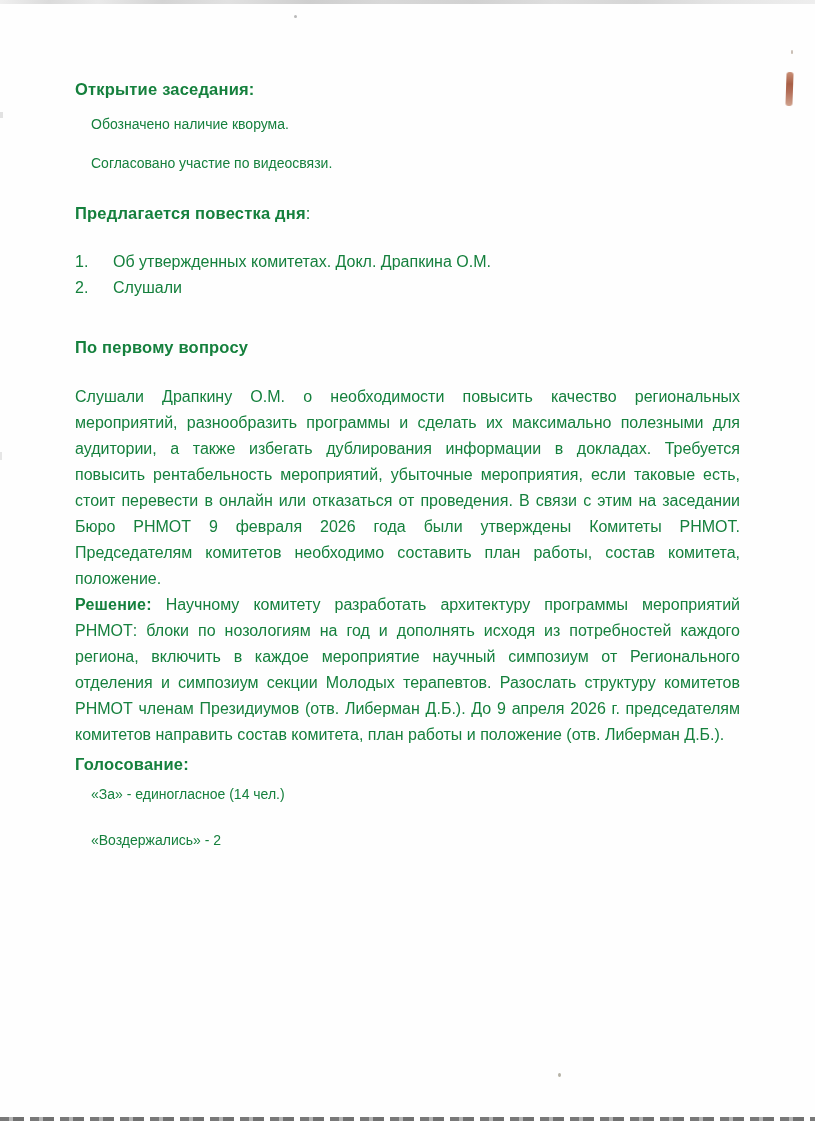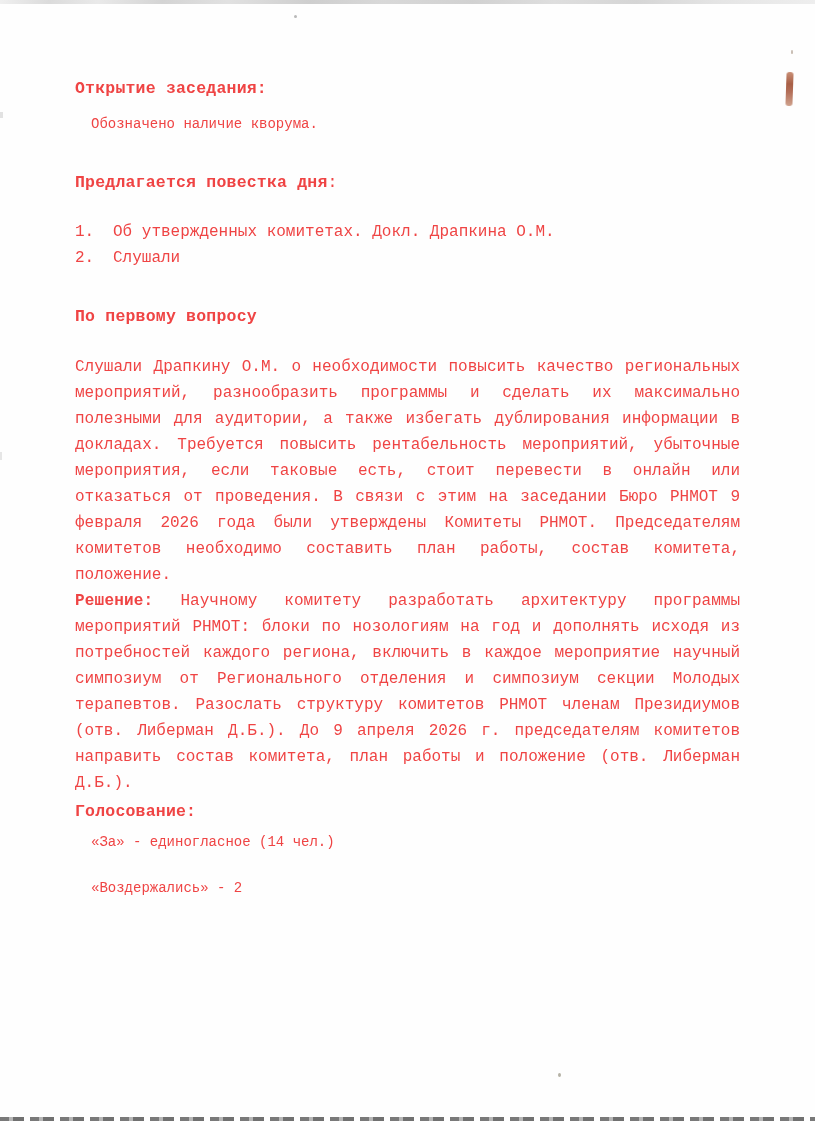--- a/index.html
+++ b/index.html
@@ -3,22 +3,22 @@
 <meta charset="utf-8">
 <style>
   * { box-sizing: border-box; }
   html, body { margin: 0; padding: 0; background: #ffffff; }
   .page {
     position: relative;
     width: 815px;
     height: 1121px;
     background: #fefefe;
     overflow: hidden;
-    font-family: Liberation Mono, monospace;
-    color: #ef4444;
+    font-family: Liberation Sans, sans-serif;
+    color: #15803d;
   }
   .content {
     position: absolute;
     top: 0; left: 75px;
     width: 665px;
   }
   h3 {
     font-size: 16.5px;
     font-weight: bold;
     line-height: 22px;
@@ -34,21 +34,21 @@
   .para {
     font-size: 16px;
     line-height: 26px;
     text-align: justify;
     margin: 0;
   }
   .para b { letter-spacing: 0.2px; }
   #opening-heading   { margin-top: 78px; }
   #opening-line-1    { margin-top: 13px; }
   #opening-line-2    { margin-top: 14px; }
-  #agenda-heading    { margin-top: 36px; }
+  #agenda-heading    { margin-top: 27px; }
   .agenda-list       { margin-top: 25px; }
   .agenda-item {
     display: flex;
     font-size: 16px;
     line-height: 26px;
   }
   .agenda-item .num { width: 38px; flex: 0 0 38px; }
   #first-question-heading { margin-top: 35px; }
   #first-question-para    { margin-top: 26px; }
   #decision-para          { margin-top: 0; }
@@ -98,20 +98,21 @@
   <div class="artifact speck-left-1"></div>
   <div class="artifact speck-left-2"></div>
   <div class="artifact speck-bottom"></div>
 
   <div class="content">
 
     <h3 id="opening-heading">Открытие заседания:</h3>
 
     <p id="opening-line-1">Обозначено наличие кворума.</p>
 
+    <p id="opening-line-2">Согласовано участие по видеосвязи.</p>
 
     <h3 id="agenda-heading"><span>Предлагается повестка дня</span><span class="colon-normal">:</span></h3>
 
     <div class="agenda-list">
       <div class="agenda-item">
         <span class="num">1.</span>
         <span class="txt">Об утвержденных комитетах. Докл. Драпкина О.М.</span>
       </div>
       <div class="agenda-item">
         <span class="num">2.</span>

